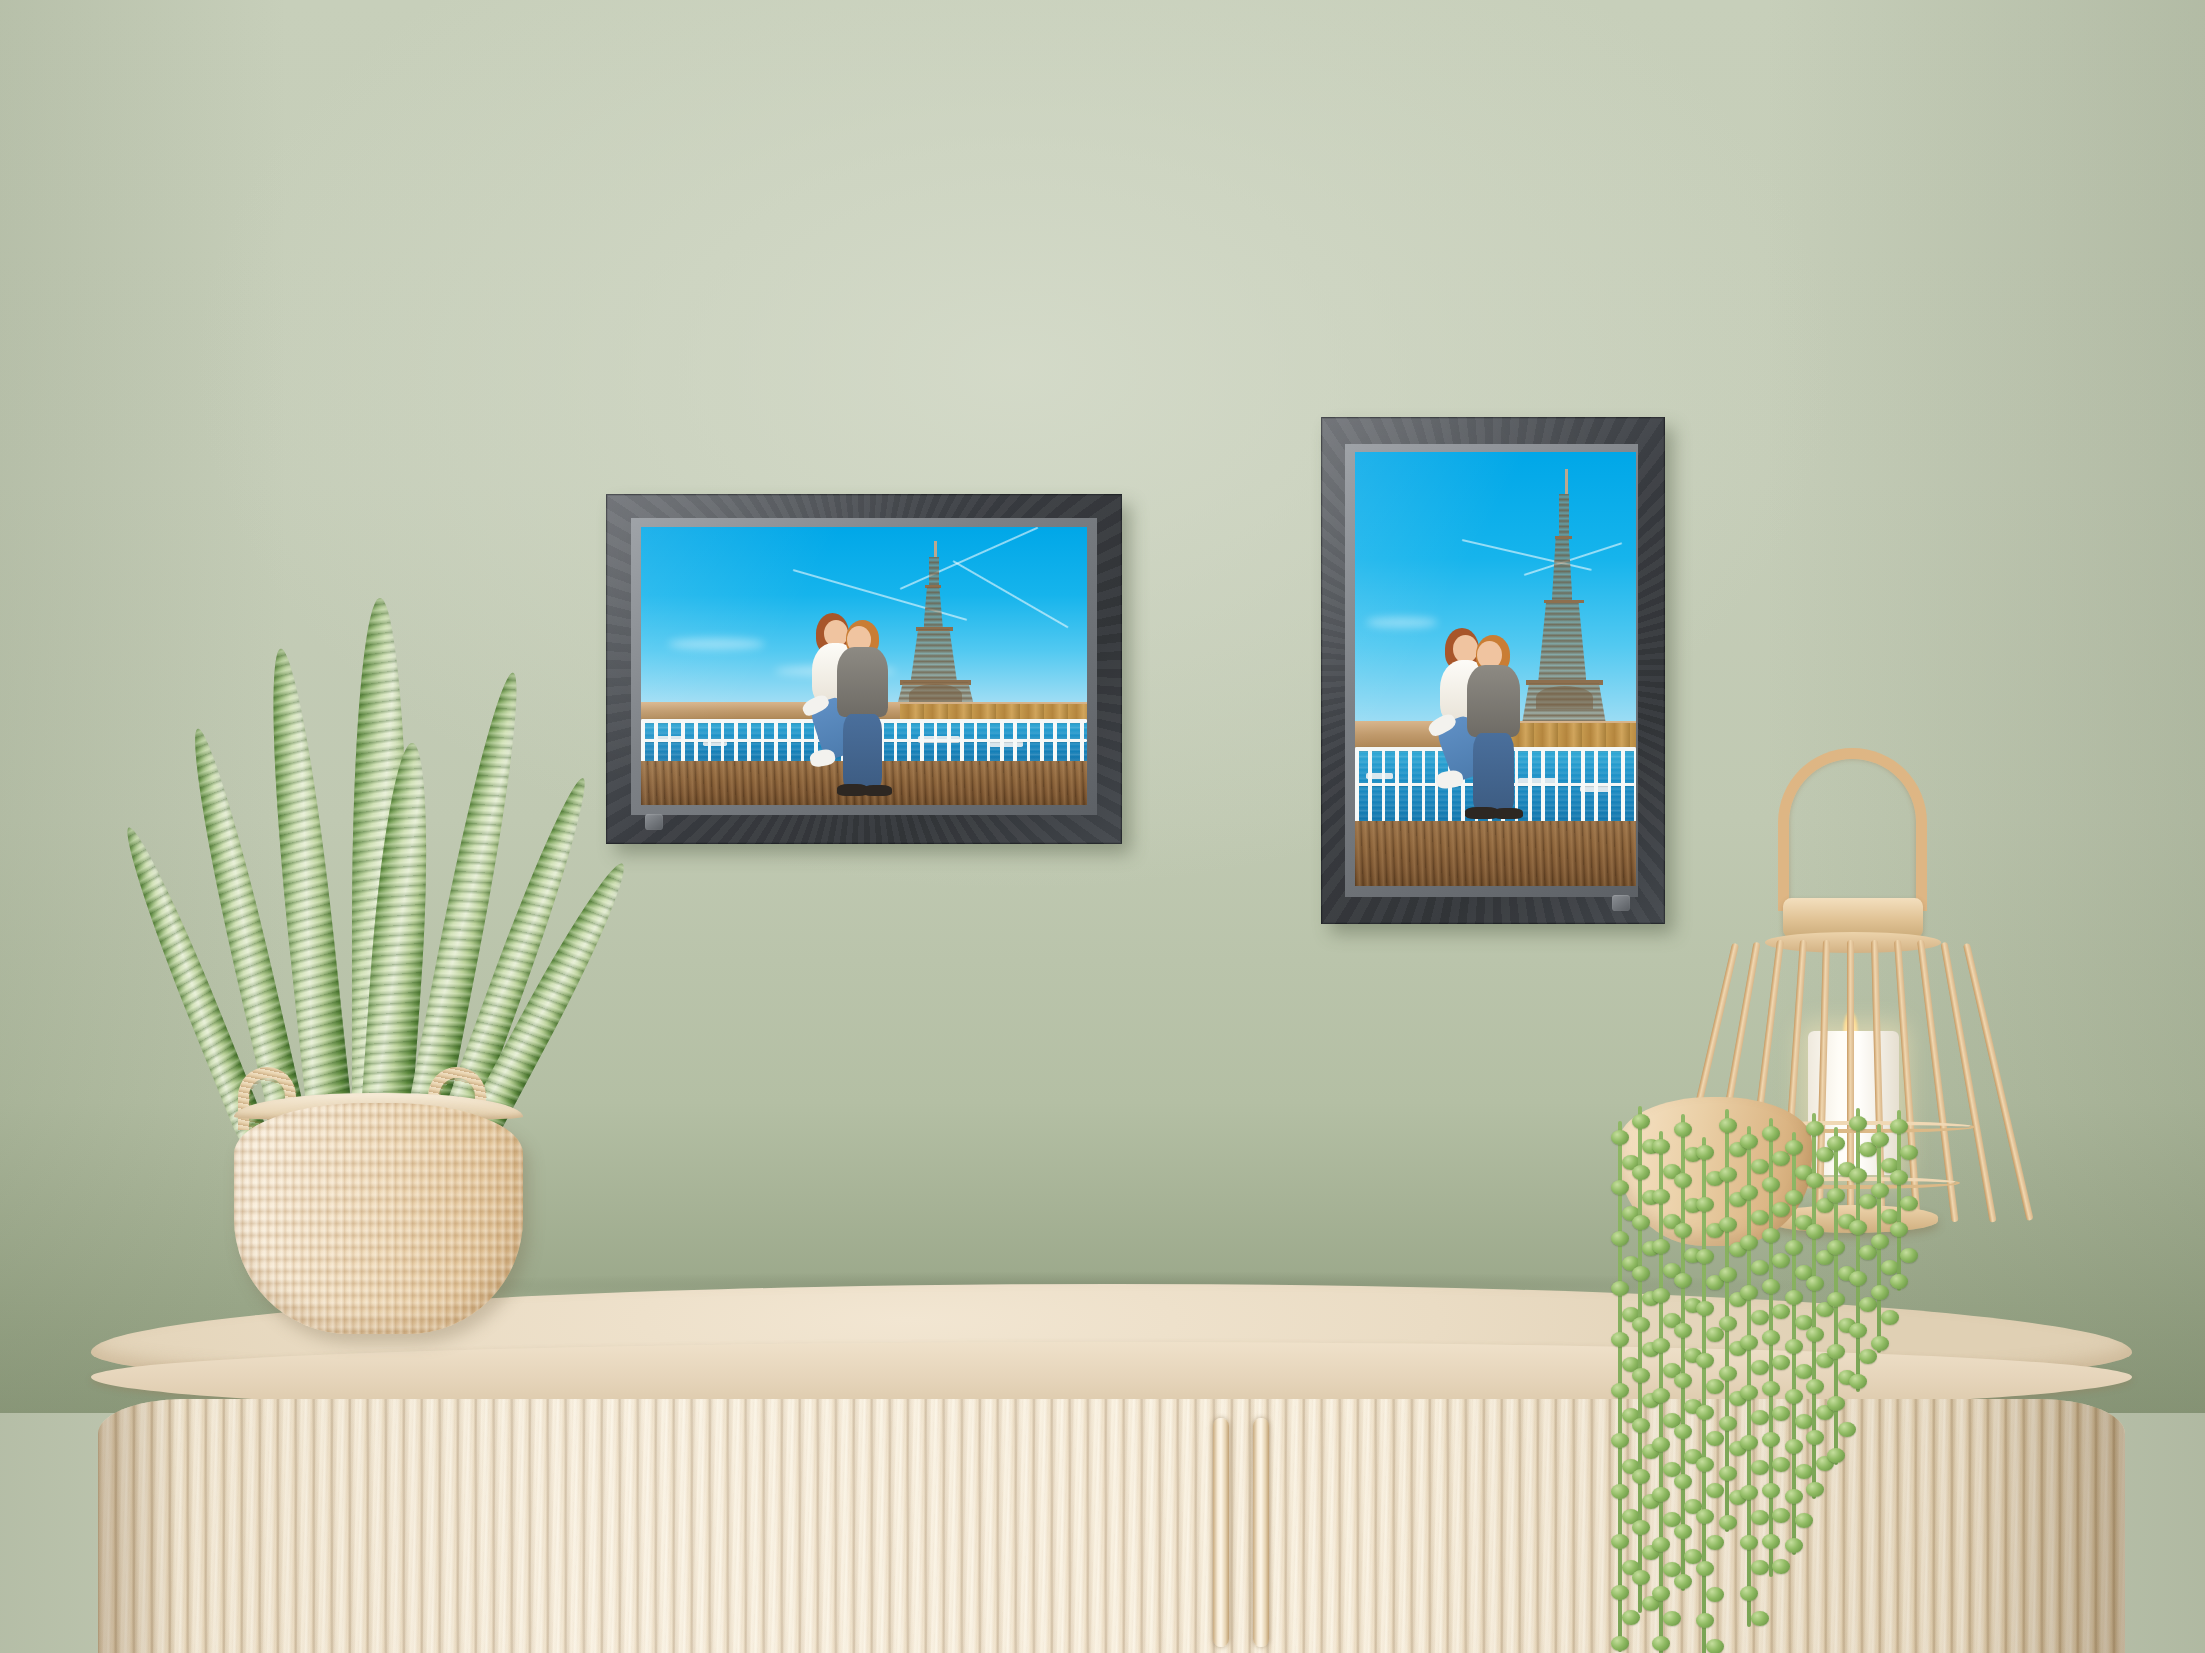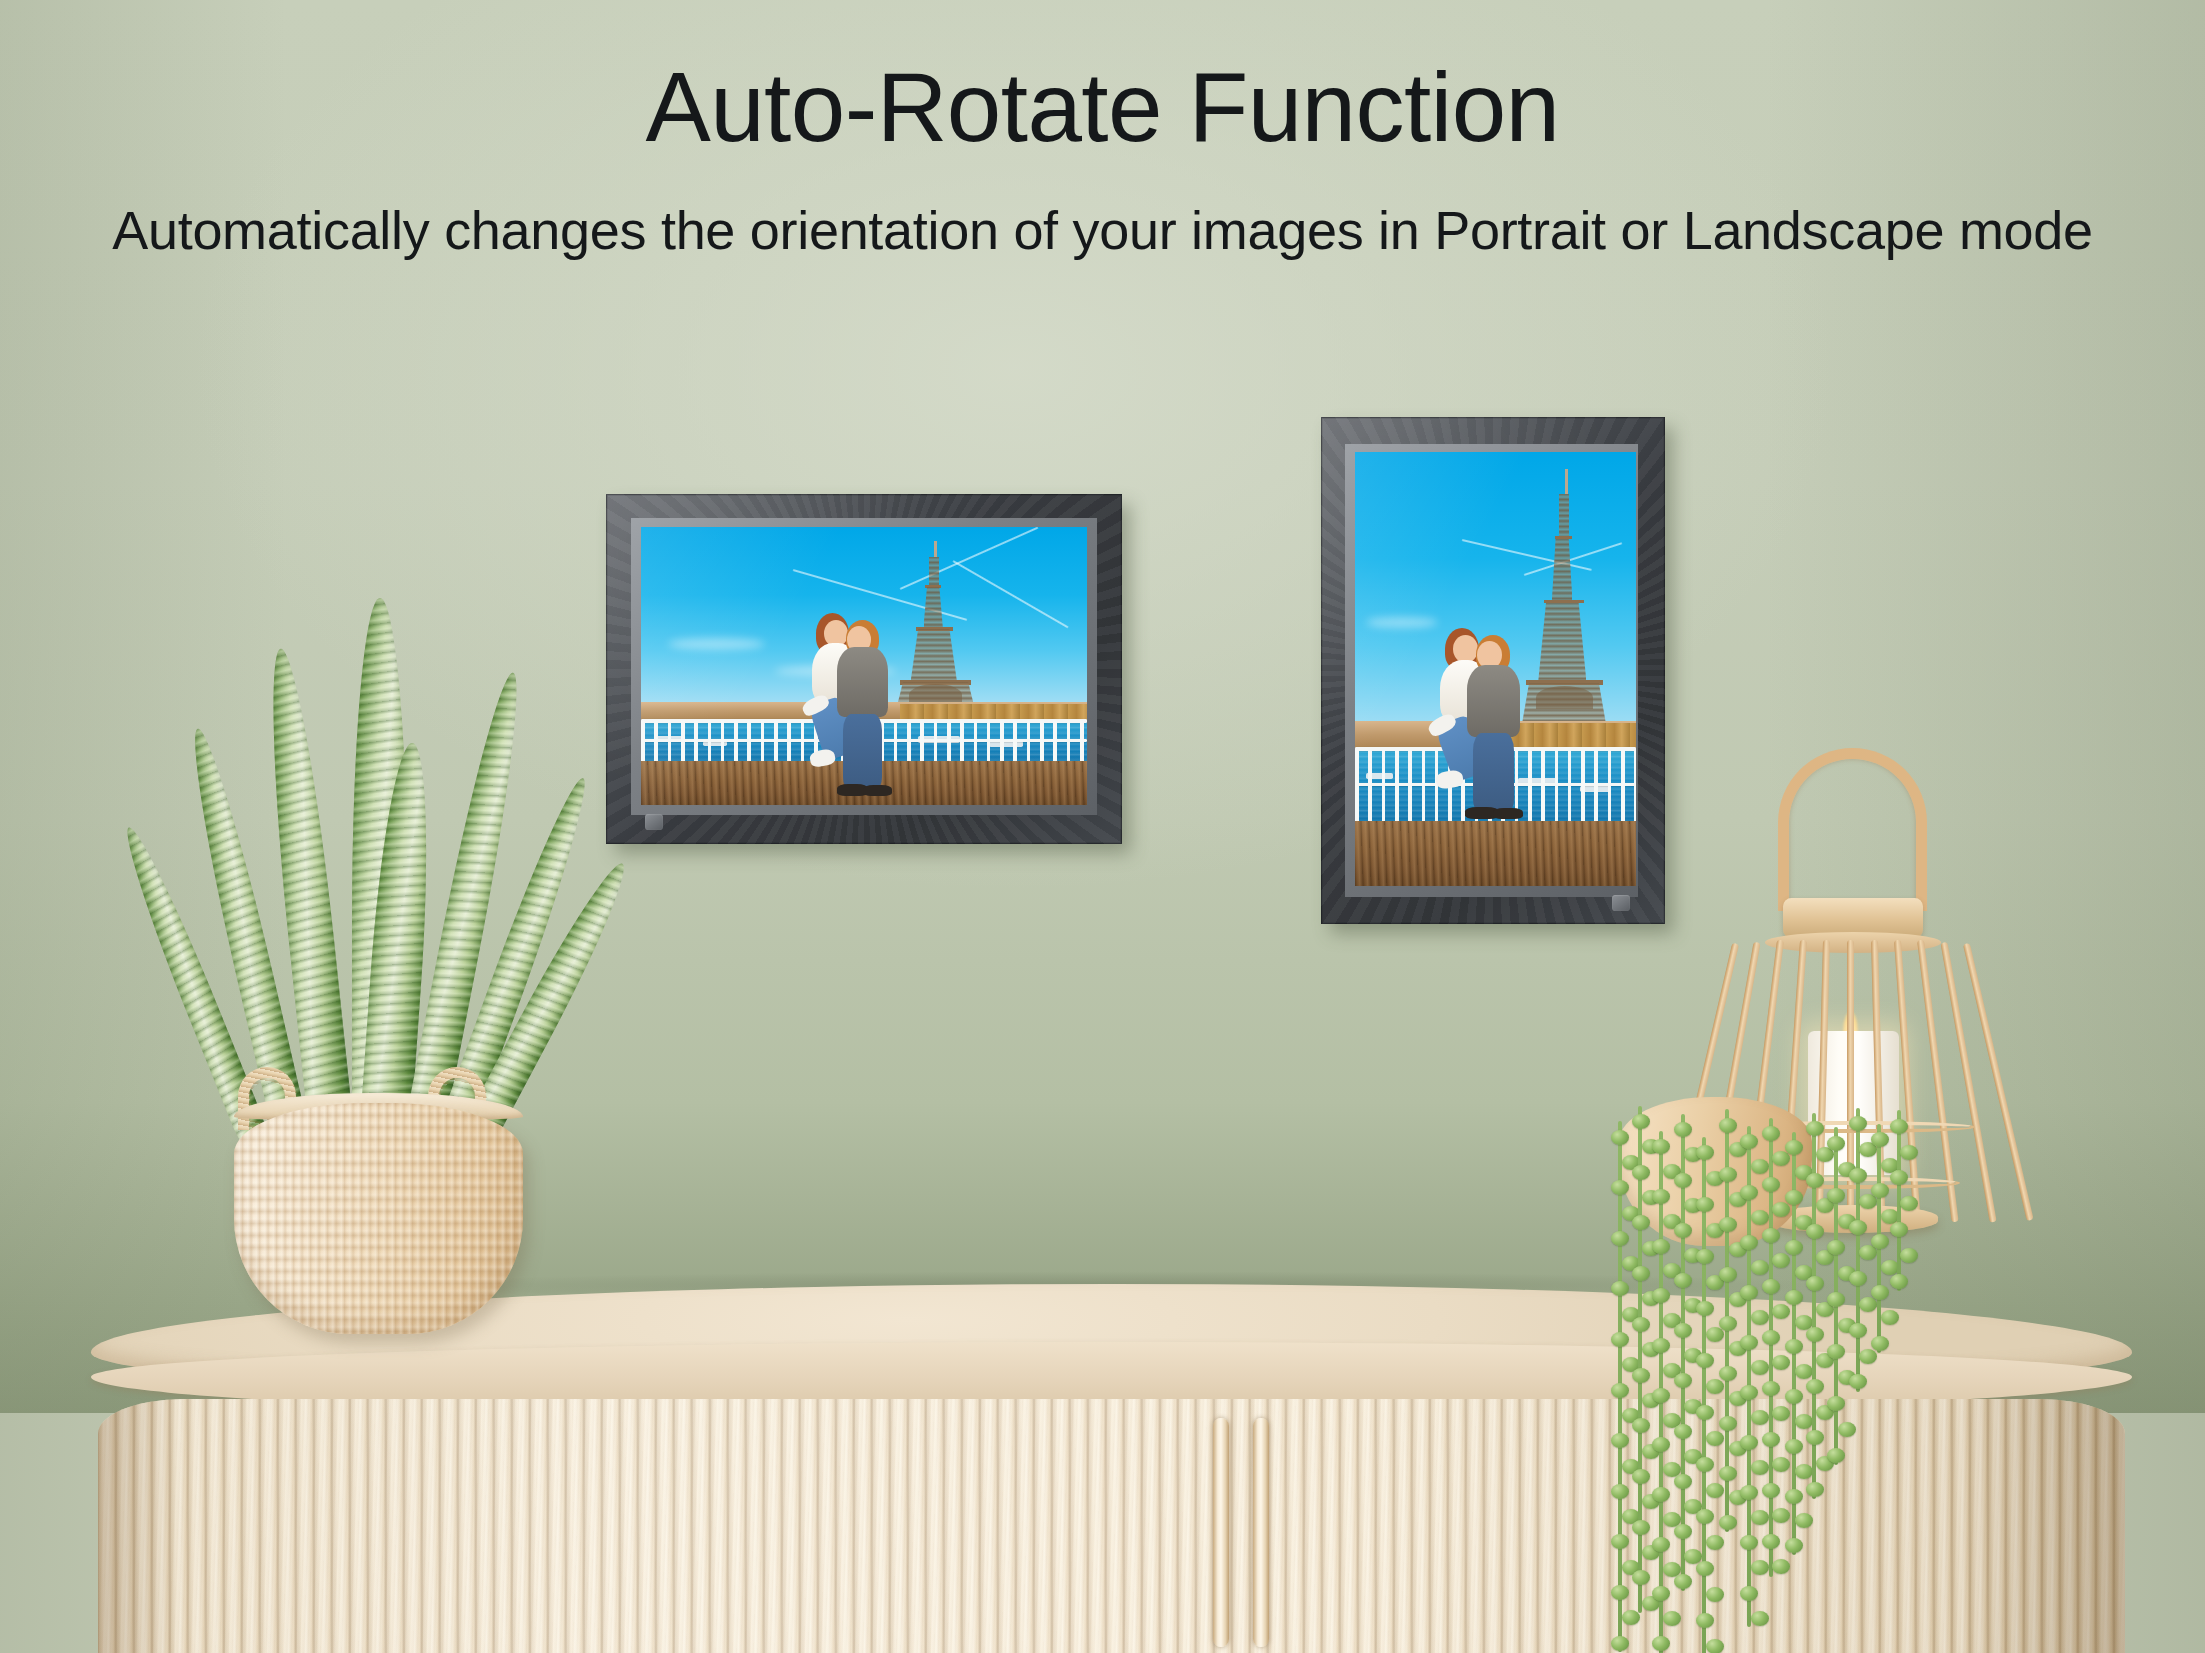--- a/index.html
+++ b/index.html
@@ -309,24 +309,20 @@
   }
 </style>
 </head>
 <body>
 
 <div id="scene">
 
   <div class="wall"></div>
   <div class="wall-vignette"></div>
 
-  <div class="titleblock">
-    <div id="title">Auto-Rotate Function</div>
-    <div id="subtitle">Automatically changes the orientation of your images in Portrait or Landscape mode</div>
-  </div>
 
   <div class="dframe" id="frame-landscape" style="left:606px; top:494px; width:516px; height:350px;">
     <div class="bevel"></div>
     <div class="inner-bezel" style="left:25px; top:24px; right:25px; bottom:29px;"></div>
     <div class="screen" style="left:35px; top:33px; width:446px; height:278px;">
       <div class="photo">
         <div class="sky"></div>
         <div class="cloudwisp" style="left:6%; top:40%; width:97px; height:12px;"></div>
         <div class="cloudwisp" style="left:30%; top:50%; width:121px; height:9.7px;"></div>
         <div class="contrail" style="left:34%; top:15%; width:181px; transform:rotate(16deg);"></div>

